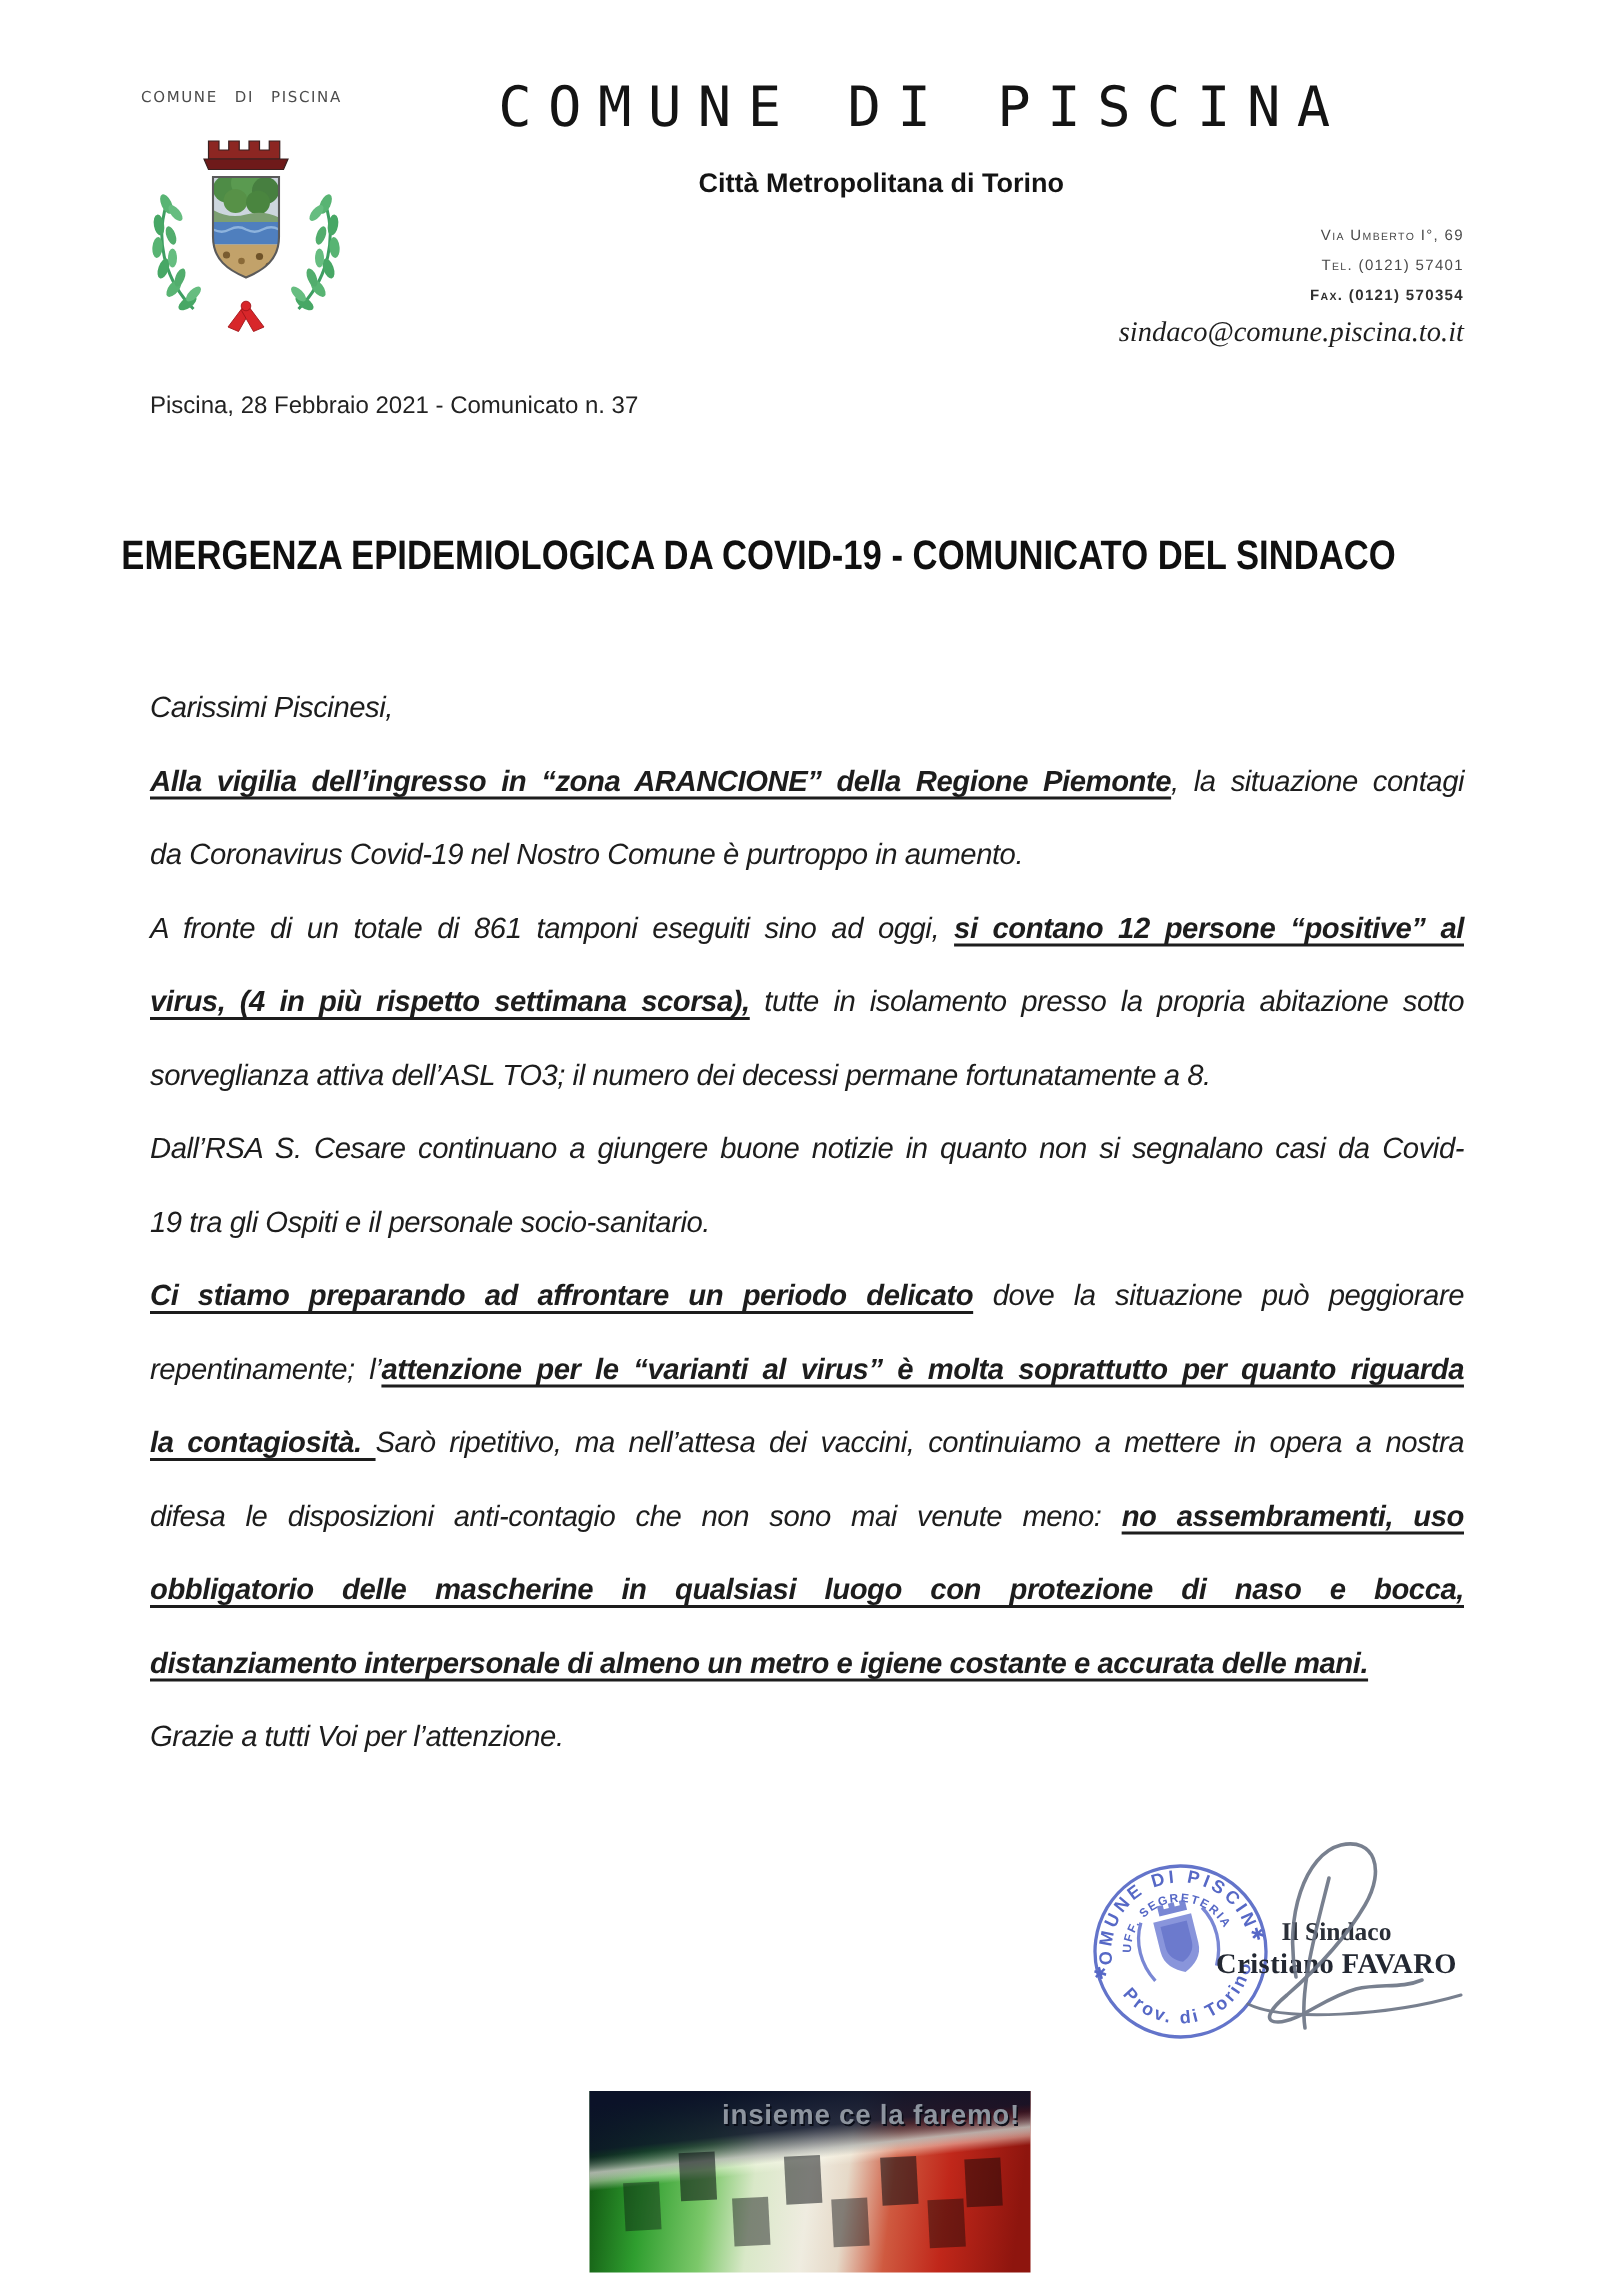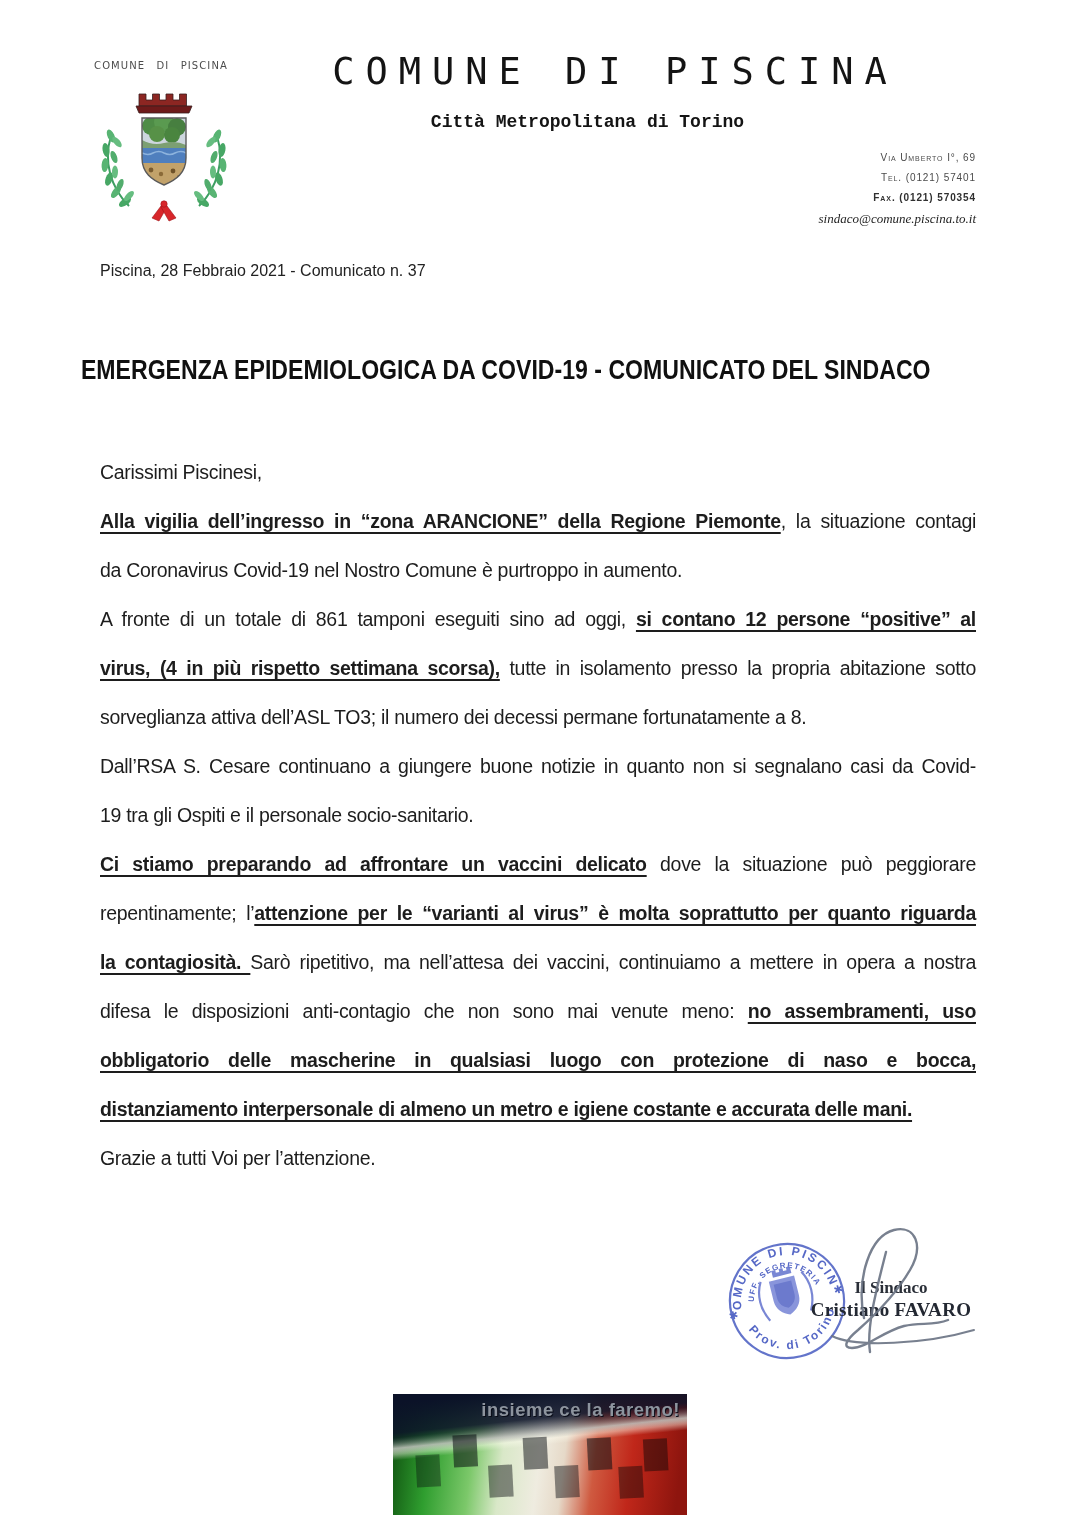--- a/index.html
+++ b/index.html
@@ -17,47 +17,47 @@
   }
   .crest-svg { position:absolute; left:88px; top:74px; }
 
   .title {
     position:absolute; left:230px; top:50px; width:770px; text-align:center;
     font-family:"DejaVu Sans Mono", monospace; font-size:37px; letter-spacing:11px;
     color:#141414; white-space:nowrap;
   }
   .subtitle {
     position:absolute; left:230px; top:112px; width:715px; text-align:center;
-    font-family:Liberation Mono, monospace; font-weight:bold; font-size:18px;
+    font-family:Liberation Sans, sans-serif; font-weight:bold; font-size:18px;
     color:#141414; white-space:nowrap;
   }
   .contact { position:absolute; right:104px; top:148px; text-align:right; }
   .contact-line {
     font-size:10px; font-variant:small-caps; letter-spacing:0.9px;
     line-height:20px; color:#4a4a4a; white-space:nowrap;
   }
   .contact-line.fax { font-weight:bold; color:#303030; }
   .contact-email {
-    font-family:"Liberation Serif", serif; font-style:italic; font-size:13px;
+    font-family:"Liberation Serif", serif; font-style:italic; font-size:19px;
     color:#1e1e1e; margin-top:3px; white-space:nowrap;
   }
 
   
   .dateline { position:absolute; left:100px; top:262px; font-size:16px; color:#222; white-space:nowrap; }
   .heading-wrap { position:absolute; left:0; top:354px; width:1080px; display:flex; }
   .heading {
     font-weight:bold; font-size:27.5px; color:#101010; white-space:nowrap;
     transform:scaleX(0.84); transform-origin:center;
   }
 
   
   .docbody { position:absolute; left:100px; top:448px; width:876px; }
   .bline {
     height:49px; line-height:49px; font-size:19.5px; letter-spacing:-0.3px;
-    color:#1d1d1d; white-space:nowrap;
+    color:#1d1d1d; white-space:nowrap;font-style:italic;
   }
   .bline.just { white-space:normal; text-align:justify; text-align-last:justify; }
   .bu {
     font-weight:bold; text-decoration:underline;
     text-underline-offset:4px; text-decoration-thickness:1.6px;
   }
 
   
   .stamp-svg { position:absolute; left:702px; top:1216px; transform:rotate(-14deg); }
   .stamp-svg text { font-family:"Liberation Sans", sans-serif; }
@@ -167,21 +167,21 @@
 
   <div class="docbody">
       <div class="bline"><span class="seg">Carissimi Piscinesi,</span></div>
       <div class="bline just"><span class="bu">Alla vigilia dell’ingresso in “zona ARANCIONE” della Regione Piemonte</span><span class="seg">, la situazione contagi</span></div>
       <div class="bline"><span class="seg">da Coronavirus Covid-19 nel Nostro Comune è purtroppo in aumento.</span></div>
       <div class="bline just"><span class="seg">A fronte di un totale di 861 tamponi eseguiti sino ad oggi, </span><span class="bu">si contano 12 persone “positive” al</span></div>
       <div class="bline just"><span class="bu">virus, (4 in più rispetto settimana scorsa),</span><span class="seg"> tutte in isolamento presso la propria abitazione sotto</span></div>
       <div class="bline"><span class="seg">sorveglianza attiva dell’ASL TO3; il numero dei decessi permane fortunatamente a 8.</span></div>
       <div class="bline just"><span class="seg">Dall’RSA S. Cesare continuano a giungere buone notizie in quanto non si segnalano casi da Covid-</span></div>
       <div class="bline"><span class="seg">19 tra gli Ospiti e il personale socio-sanitario.</span></div>
-      <div class="bline just"><span class="bu">Ci stiamo preparando ad affrontare un vaccini delicato</span><span class="seg"> dove la situazione può peggiorare</span></div>
+      <div class="bline just"><span class="bu">Ci stiamo preparando ad affrontare un periodo delicato</span><span class="seg"> dove la situazione può peggiorare</span></div>
       <div class="bline just"><span class="seg">repentinamente; l’</span><span class="bu">attenzione per le “varianti al virus” è molta soprattutto per quanto riguarda</span></div>
       <div class="bline just"><span class="bu">la contagiosità. </span><span class="seg">Sarò ripetitivo, ma nell’attesa dei vaccini, continuiamo a mettere in opera a nostra</span></div>
       <div class="bline just"><span class="seg">difesa le disposizioni anti-contagio che non sono mai venute meno: </span><span class="bu">no assembramenti, uso</span></div>
       <div class="bline just"><span class="bu">obbligatorio delle mascherine in qualsiasi luogo con protezione di naso e bocca,</span></div>
       <div class="bline"><span class="bu">distanziamento interpersonale di almeno un metro e igiene costante e accurata delle mani.</span></div>
       <div class="bline"><span class="seg">Grazie a tutti Voi per l’attenzione.</span></div>
     </div>
 
   <svg class="stamp-svg" width="170" height="170" viewBox="0 0 170 170">
     <circle cx="85" cy="85" r="57" fill="none" stroke="#5668c6" stroke-width="2.2" opacity="0.92"></circle>

